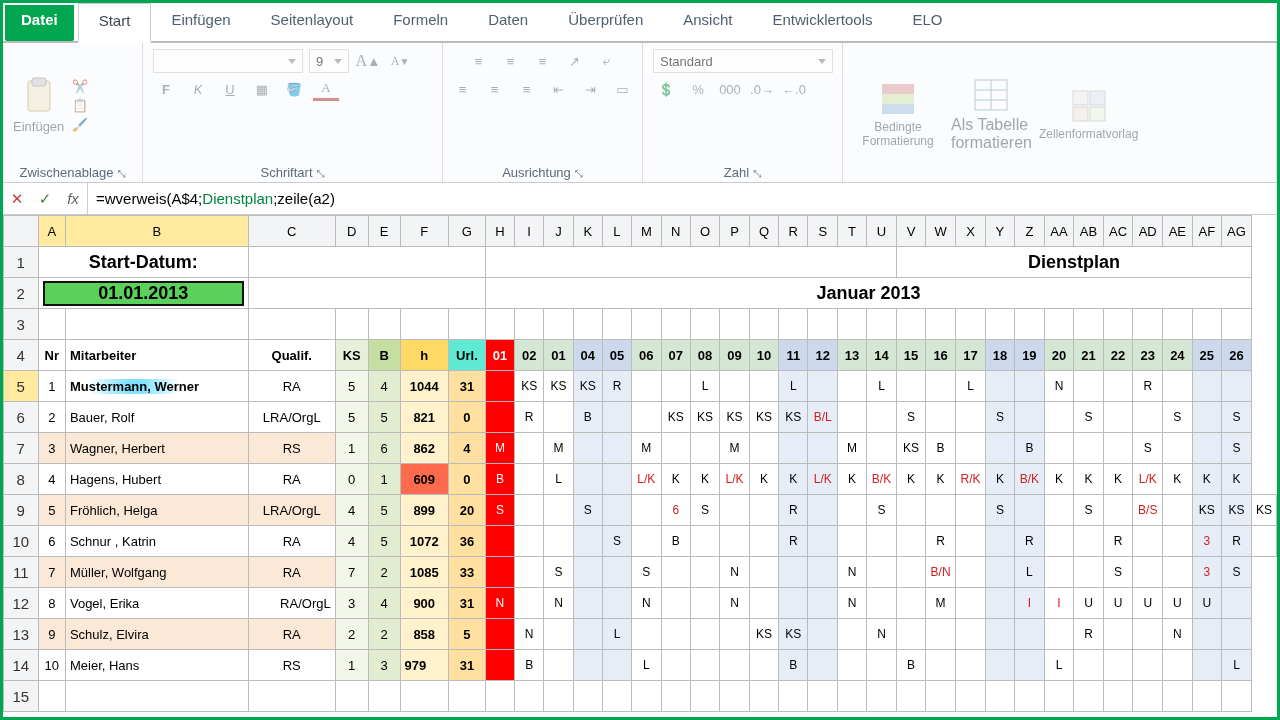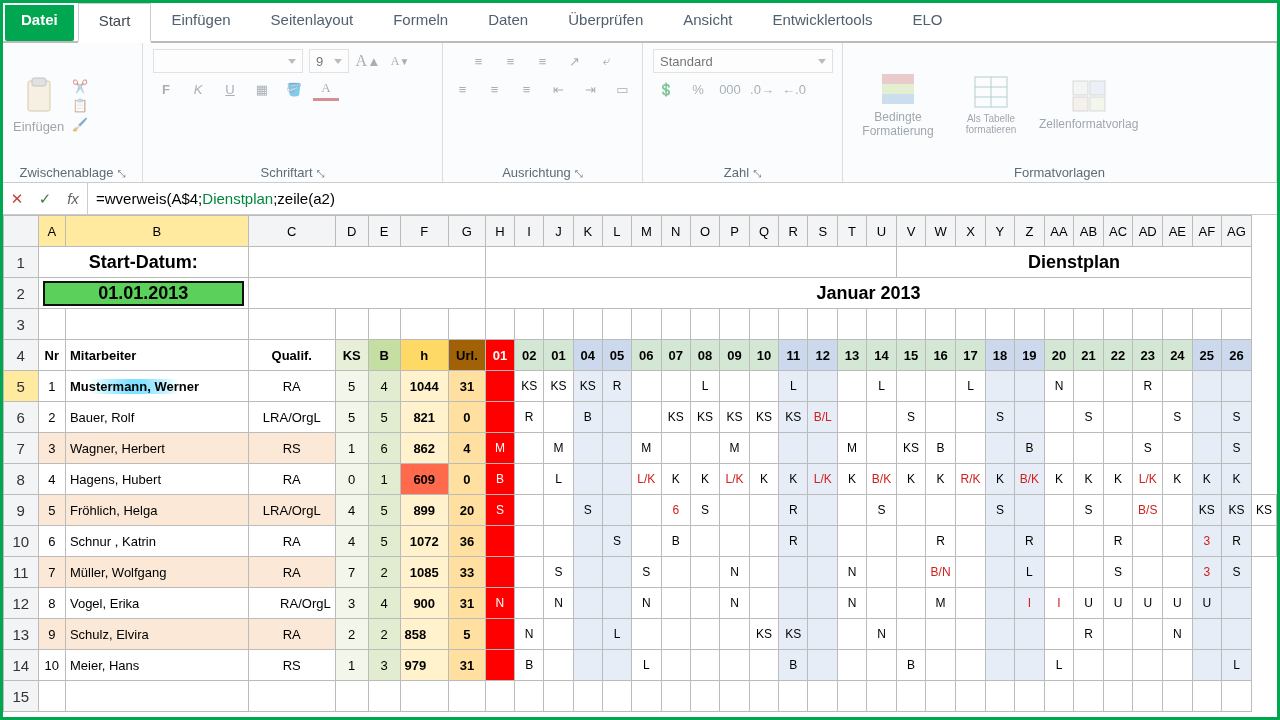--- a/index.html
+++ b/index.html
@@ -33,21 +33,21 @@
   .sheet { position:relative; overflow:hidden;}
   table { border-collapse: collapse; table-layout: fixed;}
   td, th { border: 1px solid #bbb; height:31px; padding:0 4px; font-size:13px; overflow:hidden; white-space:nowrap;}
   th { background:#f3f4f5; font-weight:400; text-align:center;}
   .rowhdr { background:#f3f4f5; text-align:center; width:36px; font-size:15px; color:#333;}
   .rowhdr.active, th.active { background:#ffeaa0;}
   .corner { background:#f3f4f5; width:36px;}
 
   .hdr4 { background:#fff; font-weight:700; text-align:center;}
   .hdr4.name { text-align:left;}
-  .ksH{background:#e8efd8;} .bH{background:#c5dea2;} .hH{background:#ffd966;} .uH{background:#a16207;}
+  .ksH{background:#e8efd8;} .bH{background:#c5dea2;} .hH{background:#ffd966;} .uH{background:#5eead4;}
   .d01{background:#ff0000;color:#fff;} .wkend{background:#ccd9ec;} .wkday{background:#d4e7d4;}
 
   .ksC{background:#f3f6eb;} .bC{background:#e1ecd1;} .hC{background:#fff2cc;font-weight:700;} .uC{background:#ffe0a0;font-weight:700;}
   .hC.warn{background:#ff6a4d;}
   .redcol{background:#ff0000;color:#fff;font-size:10px;}
   .wec{background:#e7edf7;} .wdc{background:#fff;}
   .evenish{background:#fbe8d6;}
   .redT{color:#d02020;}
   .highlight{ background: radial-gradient(circle, #7fe1ff 10%, #b5efff 40%, transparent 70%); font-weight: bold;}
 
@@ -168,33 +168,32 @@
           </svg>
         <span style="font-size:12px;text-align:center;max-width:90px">Bedingte Formatierung</span>
       </div>
       <div class="bigbtn">
         <svg width="36" height="34">
             <rect x="2" y="2" width="32" height="30" fill="none" stroke="#7aa"></rect>
             <line x1="2" y1="12" x2="34" y2="12" stroke="#7aa"></line>
             <line x1="2" y1="22" x2="34" y2="22" stroke="#7aa"></line>
             <line x1="18" y1="2" x2="18" y2="32" stroke="#7aa"></line>
           </svg>
-        <span style="font-size:10px;text-align:center;max-width:80px">Als Tabelle formatieren</span>
+        <span style="font-size:16px;text-align:left;max-width:80px">Als Tabelle formatieren</span>
       </div>
       <div class="bigbtn">
         <svg width="36" height="34">
             <rect x="2" y="2" width="15" height="14" fill="#eee" stroke="#bbb"></rect>
             <rect x="19" y="2" width="15" height="14" fill="#dde8f5" stroke="#bbb"></rect>
             <rect x="2" y="18" width="15" height="14" fill="#f5e8dd" stroke="#bbb"></rect>
             <rect x="19" y="18" width="15" height="14" fill="#e8f5dd" stroke="#bbb"></rect>
           </svg>
         <span style="font-size:12px;text-align:center;max-width:110px">Zellenformatvorlag</span>
       </div>
     </div>
-    <div class="group-title">Formatvorlagen</div>
   </div>
 </div>
 
 <div class="fbar">
   <div class="fxctrl">
     <span style="color:#c04040">✕</span>
     <span style="color:#3a7a3a">✓</span>
     <span style="font-style:italic">fx</span>
   </div>
   <div class="formula">
@@ -656,21 +655,21 @@
           <td class="wec " style="text-align:center;font-size:12px">U</td>
           <td class="wec " style="text-align:center;font-size:12px"></td>
         </tr>
         <tr class="evenish">
           <td class="rowhdr ">13</td>
           <td style="text-align:center">9</td>
           <td style="position:relative">Schulz, Elvira</td>
           <td style="text-align:center">RA</td>
           <td class="ksC" style="text-align:center">2</td>
           <td class="bC" style="text-align:center">2</td>
-          <td class="hC " style="">858</td>
+          <td class="hC " style="text-align:center">858</td>
           <td class="uC" style="text-align:center">5</td>
           <td class="redcol " style="text-align:center;font-size:12px"></td>
           <td class="wdc " style="text-align:center;font-size:12px">N</td>
           <td class="wdc " style="text-align:center;font-size:12px"></td>
           <td class="wec " style="text-align:center;font-size:12px"></td>
           <td class="wec " style="text-align:center;font-size:12px">L</td>
           <td class="wdc " style="text-align:center;font-size:12px"></td>
           <td class="wdc " style="text-align:center;font-size:12px"></td>
           <td class="wdc " style="text-align:center;font-size:12px"></td>
           <td class="wdc " style="text-align:center;font-size:12px"></td>

